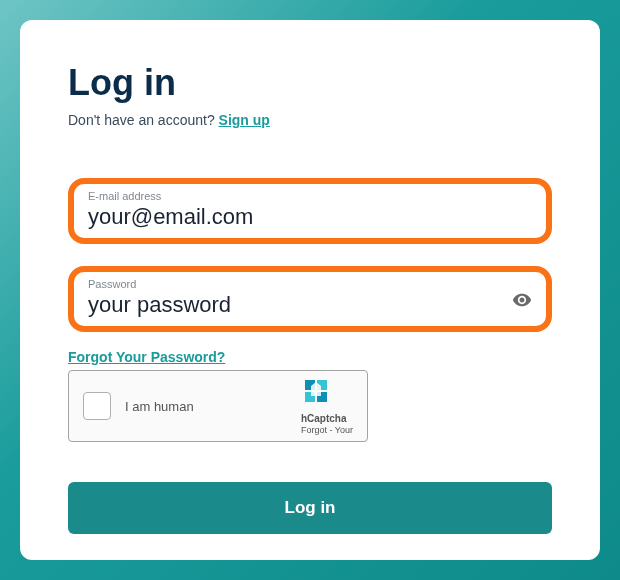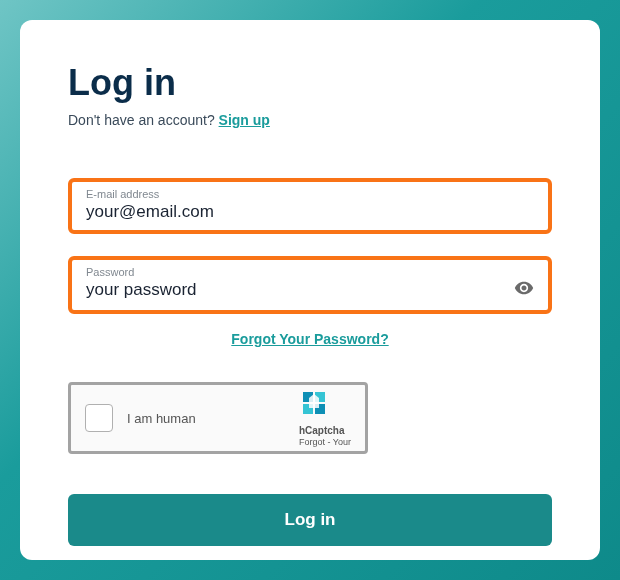--- a/index.html
+++ b/index.html
@@ -52,64 +52,64 @@
     }
     .signup-link {
       color: #1a9c9c;
       font-weight: 600;
       text-decoration: underline;
     }
     .form {
       margin-top: 50px;
     }
     .field-group {
-      border: 4px solid #f97316;
-      border-radius: 6px;
+      border: 6px solid #f97316;
+      border-radius: 16px;
       padding: 6px 14px 8px 14px;
       margin-bottom: 22px;
       position: relative;
     }
     .field-label {
       font-size: 11px;
       color: #808890;
       display: block;
     }
     .field-input {
       border: none;
       outline: none;
       width: 100%;
-      font-size: 17px;
+      font-size: 22px;
       color: #404040;
       background: transparent;
       padding-top: 2px;
     }
     .field-input::placeholder {
       color: #1a2332;
     }
     .password-wrapper {
       display: flex;
       align-items: flex-start;
     }
     .eye-icon {
       color: #6a6a6a;
       cursor: pointer;
     }
     .forgot {
-      text-align: center;
+      text-align: left;
       margin-top: -6px;
-      margin-bottom: 34px;
+      margin-bottom: 4px;
     }
     .forgot-link {
       color: #1a9c9c;
       font-weight: 600;
       text-decoration: underline;
       font-size: 14px;
     }
     .captcha-box {
-      border: 3px solid #a3a3a3;
+      border: 1px solid #a3a3a3;
       border-radius: 4px;
       width: 300px;
       height: 72px;
       display: flex;
       align-items: center;
       padding: 0 14px;
       background: #fafafa;
       justify-content: space-between;
     }
     .captcha-left {

